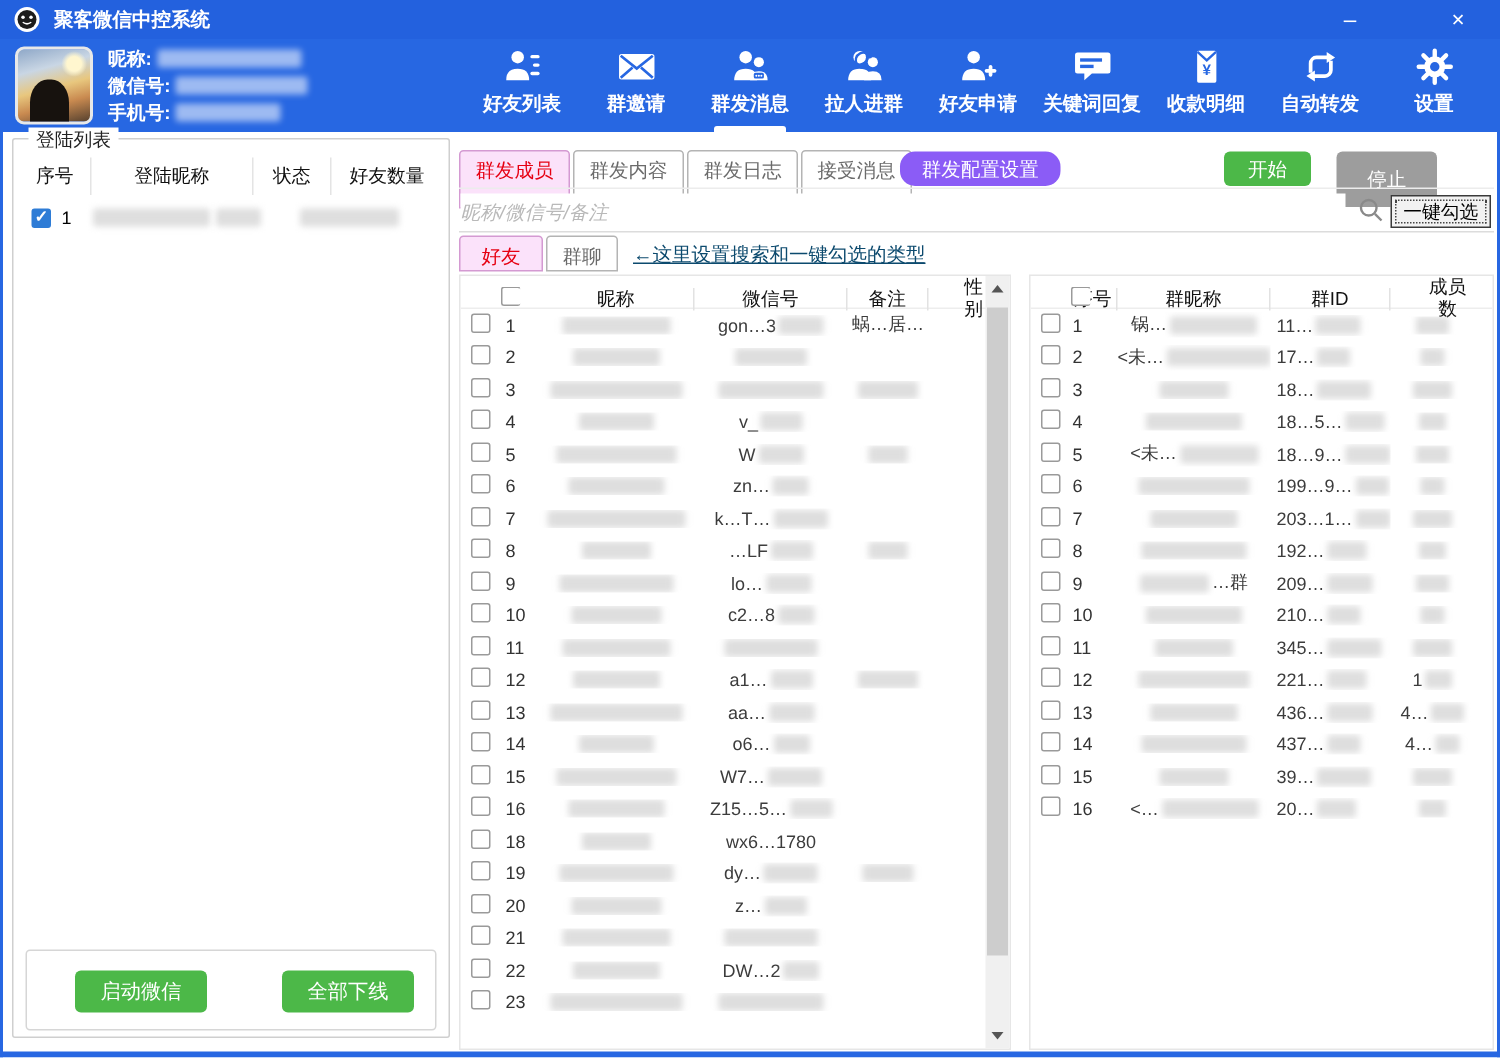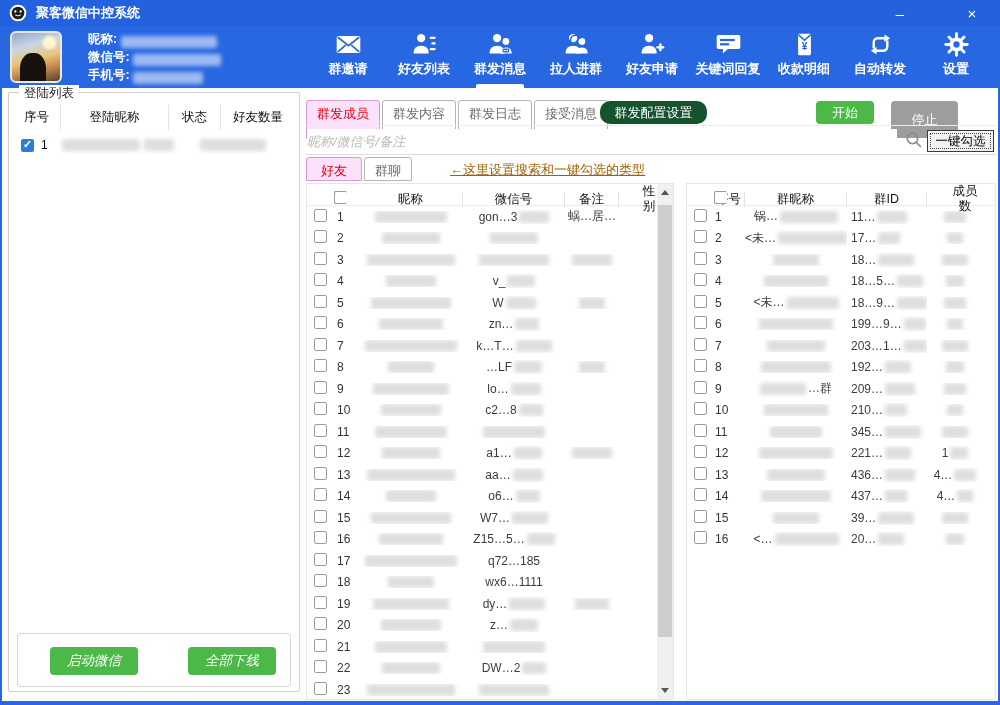--- a/index.html
+++ b/index.html
@@ -19,21 +19,21 @@
 
   
   .toolbar { position:absolute; left:-2px; top:26px; width:1000px; height:62px; background:#2767E2; color:#fff; }
   .avatar { position:absolute; left:10px; top:5px; width:52px; height:52px; border-radius:6px; border:2px solid #e8e8e8;
             background:
               radial-gradient(circle at 78% 20%, #fff6cf 0 9%, rgba(255,246,207,0) 16%),
               linear-gradient(165deg,#8fa8c8 0%,#c9d6e4 28%,#e8c77e 52%,#c98a50 72%,#56412f 100%); overflow:hidden; }
   .avatar:before { content:""; position:absolute; left:8px; bottom:-6px; width:26px; height:34px; border-radius:45% 45% 0 0;
                    background:#17120e; }
   .userinfo { position:absolute; left:72px; top:4px; font-size:12.5px; font-weight:bold; line-height:18px; }
-  .userinfo .row { display:flex; align-items:flex-end; height:18px;margin-left:16px; }
+  .userinfo .row { display:flex; align-items:center; height:18px; }
   .blur { display:inline-block; height:12px; border-radius:2px; background:#dedede; filter:blur(2px); vertical-align:middle; }
   .blur.lt { background:rgba(255,255,255,.55); }
   .nav { position:absolute; right:6px; top:0; height:62px; display:flex; align-items:stretch; }
   .nav-item { position:relative; width:76px; display:flex; flex-direction:column; align-items:center;
               justify-content:flex-start; padding-top:5px; cursor:pointer; }
   .nav-item svg { width:27px; height:27px; }
   .nav-item .lbl { font-size:13px; font-weight:bold; margin-top:2px; white-space:nowrap; }
   .nav-item.active:after { content:""; position:absolute; bottom:0; left:50%; transform:translateX(-50%);
                            width:48px; height:4px; background:#fff; border-radius:2px 2px 0 0; }
 
@@ -45,50 +45,50 @@
   .lg-header span { text-align:center; padding:4px 0; border-right:1px solid #e4e4e4; }
   .lg-header span:last-child { border-right:none; }
   .lg-row { position:absolute; left:4px; top:40px; width:282px; height:24px; display:flex; align-items:center; font-size:12px; }
 
   .cb { width:13px; height:13px; border:1px solid #9a9a9a; border-radius:2px; background:#fff; display:inline-block; position:relative; }
   .cb.checked { background:#2E7CD6; border-color:#2E7CD6; }
   .cb.checked:after { content:"✓"; position:absolute; left:1px; top:-2px; color:#fff; font-size:11px; font-weight:bold; }
 
   .btnbox { position:absolute; left:8px; top:540px; width:274px; height:54px; border:1px solid #d6d6d6; border-radius:3px; }
   .greenbtn { position:absolute; top:13px; height:28px; background:#4CB848; color:#fff; border:none; border-radius:4px;
-              font-size:13.5px; font-family:inherit; cursor:pointer;font-style:italic; }
+              font-size:13.5px; font-family:inherit; cursor:pointer; }
   .greenbtn.b1 { left:32px; width:88px; }
   .greenbtn.b2 { left:170px; width:88px; }
 
   
   .tabs { position:absolute; left:304px; top:100px; display:flex; }
   .tab { height:39px; padding:4px 10px 0 10px; font-size:13px; color:#6b6b6b; background:#fff;
          border:1px solid #b4b4b4; border-radius:3px 3px 0 0; margin-right:2px; cursor:pointer; white-space:nowrap; }
   .tab.active { background:#FBE2FA; border-color:#d49ad2; color:#E60012; }
   .pillbtn { position:absolute; border:none; color:#fff; font-size:13px; font-family:inherit; cursor:pointer; }
-  #configBtn { left:598px; top:101px; width:107px; height:23px; background:#14532d; border-radius:10px; }
+  #configBtn { left:598px; top:101px; width:107px; height:23px; background:#8b5cf6; border-radius:10px; }
   #startBtn  { left:814px; top:101px; width:58px;  height:23px; background:#4CB848; border-radius:4px; }
   #stopBtn   { left:889px; top:101px; width:67px;  height:37px; background:#9D9D9D; border-radius:4px; }
   .tabline { position:absolute; left:304px; top:125px; width:690px; height:1px; background:#ececec; }
 
   #searchInput { position:absolute; left:305px; top:129px; width:590px; height:24px; border:none; outline:none;
                  font-size:13px; font-family:inherit; color:#444;font-style:italic; }
   #searchInput::placeholder { color:#b9b9b9; }
   .searchline { position:absolute; left:304px; top:154px; width:690px; height:1px; background:#dcdcdc; }
   .mag { position:absolute; left:903px; top:131px; width:18px; height:18px; }
   #selAllBtn { position:absolute; left:925px; top:130px; width:67px; height:22px; background:#f2f2f2;
                border:1px solid #3a3a3a; font-size:12.5px; font-family:inherit; cursor:pointer;
                outline:1px dotted #444; outline-offset:-4px; }
 
   .typetabs { position:absolute; left:304px; top:157px; display:flex; }
   .ttab { height:24px; padding:4px 0 0 0; width:56px; text-align:center; font-size:13px; color:#6b6b6b; background:#fff;
           border:1px solid #b4b4b4; border-radius:3px 3px 0 0; margin-right:2px; cursor:pointer; }
   .ttab.n2 { width:48px; }
   .ttab.active { background:#FBE2FA; border-color:#d49ad2; color:#E60012; }
-  .hint { position:absolute; left:420px; top:161px; font-size:13px; color:#a16207; text-decoration:underline;margin-left:28px; }
+  .hint { position:absolute; left:420px; top:161px; font-size:13px; color:#0c4a6e; text-decoration:underline; }
 
   
   .dtable { position:absolute; top:183px; background:#fff; border:1px solid #e6e6e6; overflow:hidden; }
   #friendsTable { left:304px; width:368px; height:517px; }
   #groupsTable  { left:684px; width:310px; height:517px; }
   .thead { display:grid; align-items:center; height:22px; font-size:12.5px; color:#111; border-bottom:1px solid #ededed; }
   .thead span { text-align:center; border-right:1px solid #e2e2e2; line-height:15px; }
   .thead span:last-child { border-right:none;margin-left:20px; }
   .thead .cbc { border-right:none; padding-left:7px; }
   #friendsTable .thead, #friendsTable .trow { grid-template-columns:28px 24px 104px 102px 54px 40px; }
@@ -129,34 +129,34 @@
   <div class="toolbar">
     <div class="avatar"></div>
     <div class="userinfo">
       <div class="row"><span>昵称:</span>&nbsp;<span class="blur lt" style="width:96px"></span></div>
       <div class="row"><span>微信号:</span>&nbsp;<span class="blur lt" style="width:88px"></span></div>
       <div class="row"><span>手机号:</span>&nbsp;<span class="blur lt" style="width:70px"></span></div>
     </div>
     <div class="nav" id="nav">
         <div class="nav-item">
           <svg viewBox="0 0 24 24">
-            <rect x="1.5" y="4.5" width="21" height="15" rx="1.5" fill="#fff"></rect>
-            <path d="M2.5 5.5l9.5 7.5 9.5-7.5M2.5 18.5l7-6M21.5 18.5l-7-6" stroke="#2767E2" stroke-width="1.6" fill="none"></path>
-          </svg>
-          <div class="lbl">群邀请</div>
-        </div>
-        <div class="nav-item">
-          <svg viewBox="0 0 24 24">
             <circle cx="9" cy="6.3" r="3.7" fill="#fff"></circle>
             <path d="M2.2 20q0-6.8 6.8-6.8T15.8 20z" fill="#fff"></path>
             <rect x="16.5" y="5" width="5.5" height="2" rx="1" fill="#fff"></rect>
             <rect x="18" y="10" width="4" height="2" rx="1" fill="#fff"></rect>
             <rect x="16.5" y="15" width="5.5" height="2" rx="1" fill="#fff"></rect>
           </svg>
           <div class="lbl">好友列表</div>
+        </div>
+        <div class="nav-item">
+          <svg viewBox="0 0 24 24">
+            <rect x="1.5" y="4.5" width="21" height="15" rx="1.5" fill="#fff"></rect>
+            <path d="M2.5 5.5l9.5 7.5 9.5-7.5M2.5 18.5l7-6M21.5 18.5l-7-6" stroke="#2767E2" stroke-width="1.6" fill="none"></path>
+          </svg>
+          <div class="lbl">群邀请</div>
         </div>
         <div class="nav-item active">
           <svg viewBox="0 0 24 24">
             <circle cx="9" cy="6.3" r="3.7" fill="#fff"></circle>
             <path d="M2.2 20q0-6.8 6.8-6.8T15.8 20z" fill="#fff"></path>
             <circle cx="16.8" cy="9.3" r="3" fill="#fff"></circle>
             <path d="M11.6 20q0-5.4 5.2-5.4T22 20z" fill="#fff"></path>
             <rect x="13.8" y="15.6" width="6" height="3.4" rx="1" fill="#2767E2"></rect>
             <circle cx="15.3" cy="17.3" r=".6" fill="#fff"></circle>
             <circle cx="16.8" cy="17.3" r=".6" fill="#fff"></circle>
@@ -493,38 +493,26 @@
           </span>
           <span class="cell">
             <span class="frag">Z15…5…</span>
             <span class="blur" style="width: 28px;"></span>
           </span>
           <span class="cell"></span>
           <span class="cell"></span>
         </div>
         <div class="trow">
           <span class="cbc"><span class="cb"></span></span>
-          <span class="num">17</span>
-          <span class="cell">
-            <span class="blur" style="width: 92px;"></span>
-          </span>
-          <span class="cell">
-            <span class="frag">q72…185</span>
-          </span>
-          <span class="cell"></span>
-          <span class="cell"></span>
-        </div>
-        <div class="trow">
-          <span class="cbc"><span class="cb"></span></span>
           <span class="num">18</span>
           <span class="cell">
             <span class="blur" style="width: 46px;"></span>
           </span>
           <span class="cell">
-            <span class="frag">wx6…1111</span>
+            <span class="frag">wx6…1780</span>
           </span>
           <span class="cell"></span>
           <span class="cell"></span>
         </div>
         <div class="trow">
           <span class="cbc"><span class="cb"></span></span>
           <span class="num">19</span>
           <span class="cell">
             <span class="blur" style="width: 76px;"></span>
           </span>

